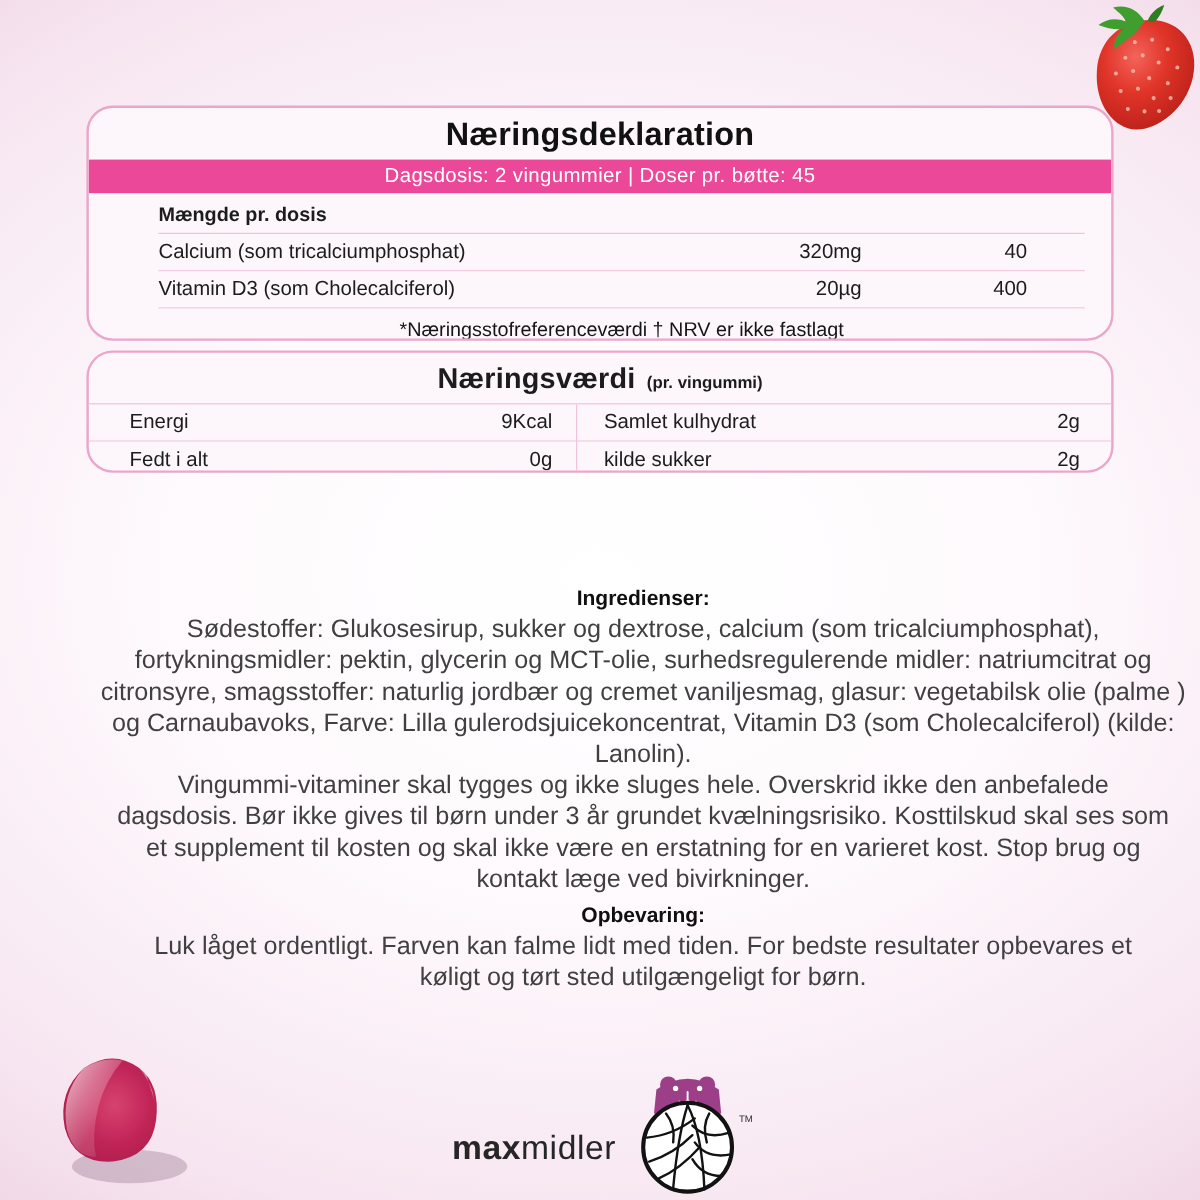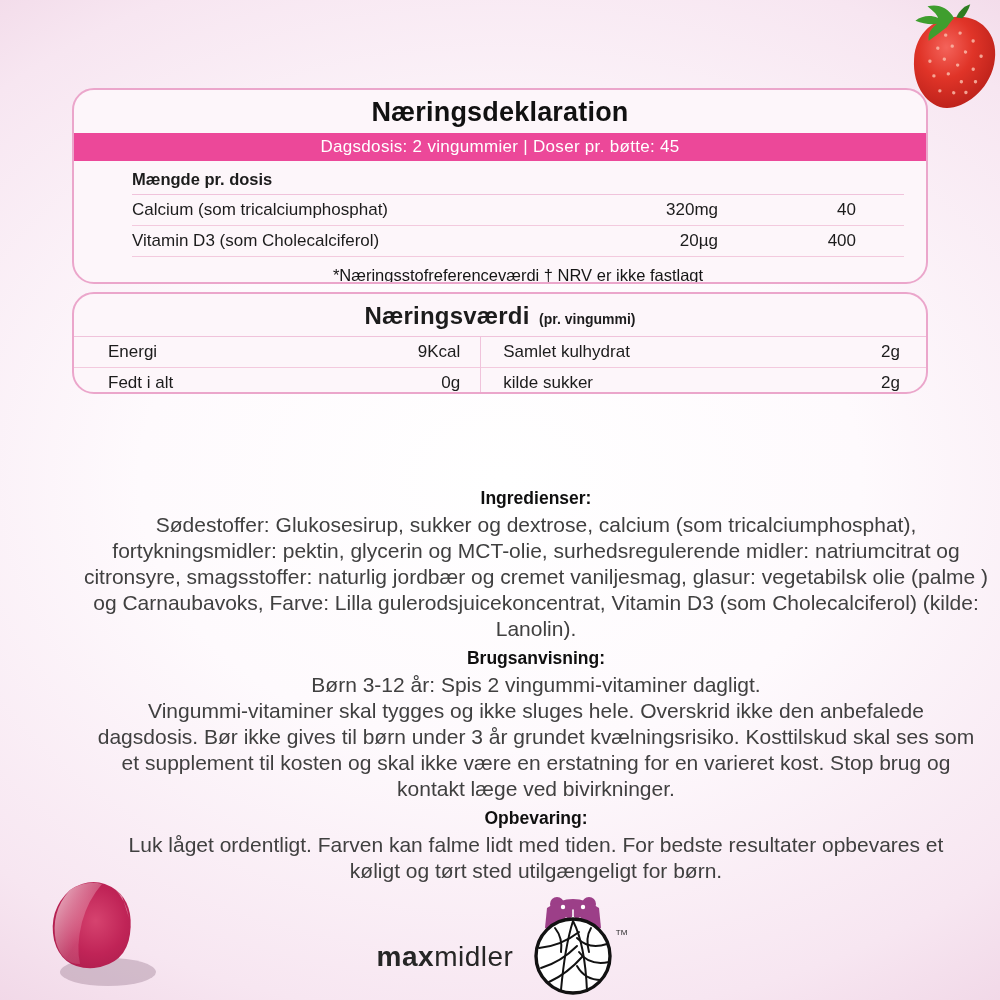--- a/index.html
+++ b/index.html
@@ -216,24 +216,20 @@
       </div>
     </div>
   </div>
 
   <div class="sections">
     <div>
       <div class="sec-head">Ingredienser:</div>
       <div class="sec-body">Sødestoffer: Glukosesirup, sukker og dextrose, calcium (som tricalciumphosphat), fortykningsmidler: pektin, glycerin og MCT-olie, surhedsregulerende midler: natriumcitrat og citronsyre, smagsstoffer: naturlig jordbær og cremet vaniljesmag, glasur: vegetabilsk olie (palme ) og Carnaubavoks, Farve: Lilla gulerodsjuicekoncentrat, Vitamin D3 (som Cholecalciferol) (kilde: Lanolin).</div>
     </div>
     <div>
-      <div class="sec-head">Brugsanvisning:</div>
-      <div class="sec-body">Børn 3-12 år: Spis 2 vingummi-vitaminer dagligt.</div>
-    </div>
-    <div>
       <div class="sec-body" style="max-width:880px;margin:0 auto;">Vingummi-vitaminer skal tygges og ikke sluges hele. Overskrid ikke den anbefalede dagsdosis. Bør ikke gives til børn under 3 år grundet kvælningsrisiko. Kosttilskud skal ses som et supplement til kosten og skal ikke være en erstatning for en varieret kost. Stop brug og kontakt læge ved bivirkninger.</div>
     </div>
     <div>
       <div class="sec-head">Opbevaring:</div>
       <div class="sec-body" style="max-width:850px;margin:0 auto;">Luk låget ordentligt. Farven kan falme lidt med tiden. For bedste resultater opbevares et køligt og tørt sted utilgængeligt for børn.</div>
     </div>
   </div>
 
   <div class="logo">
     <div class="brand"><span class="b">max</span><span class="l">midler</span></div>

